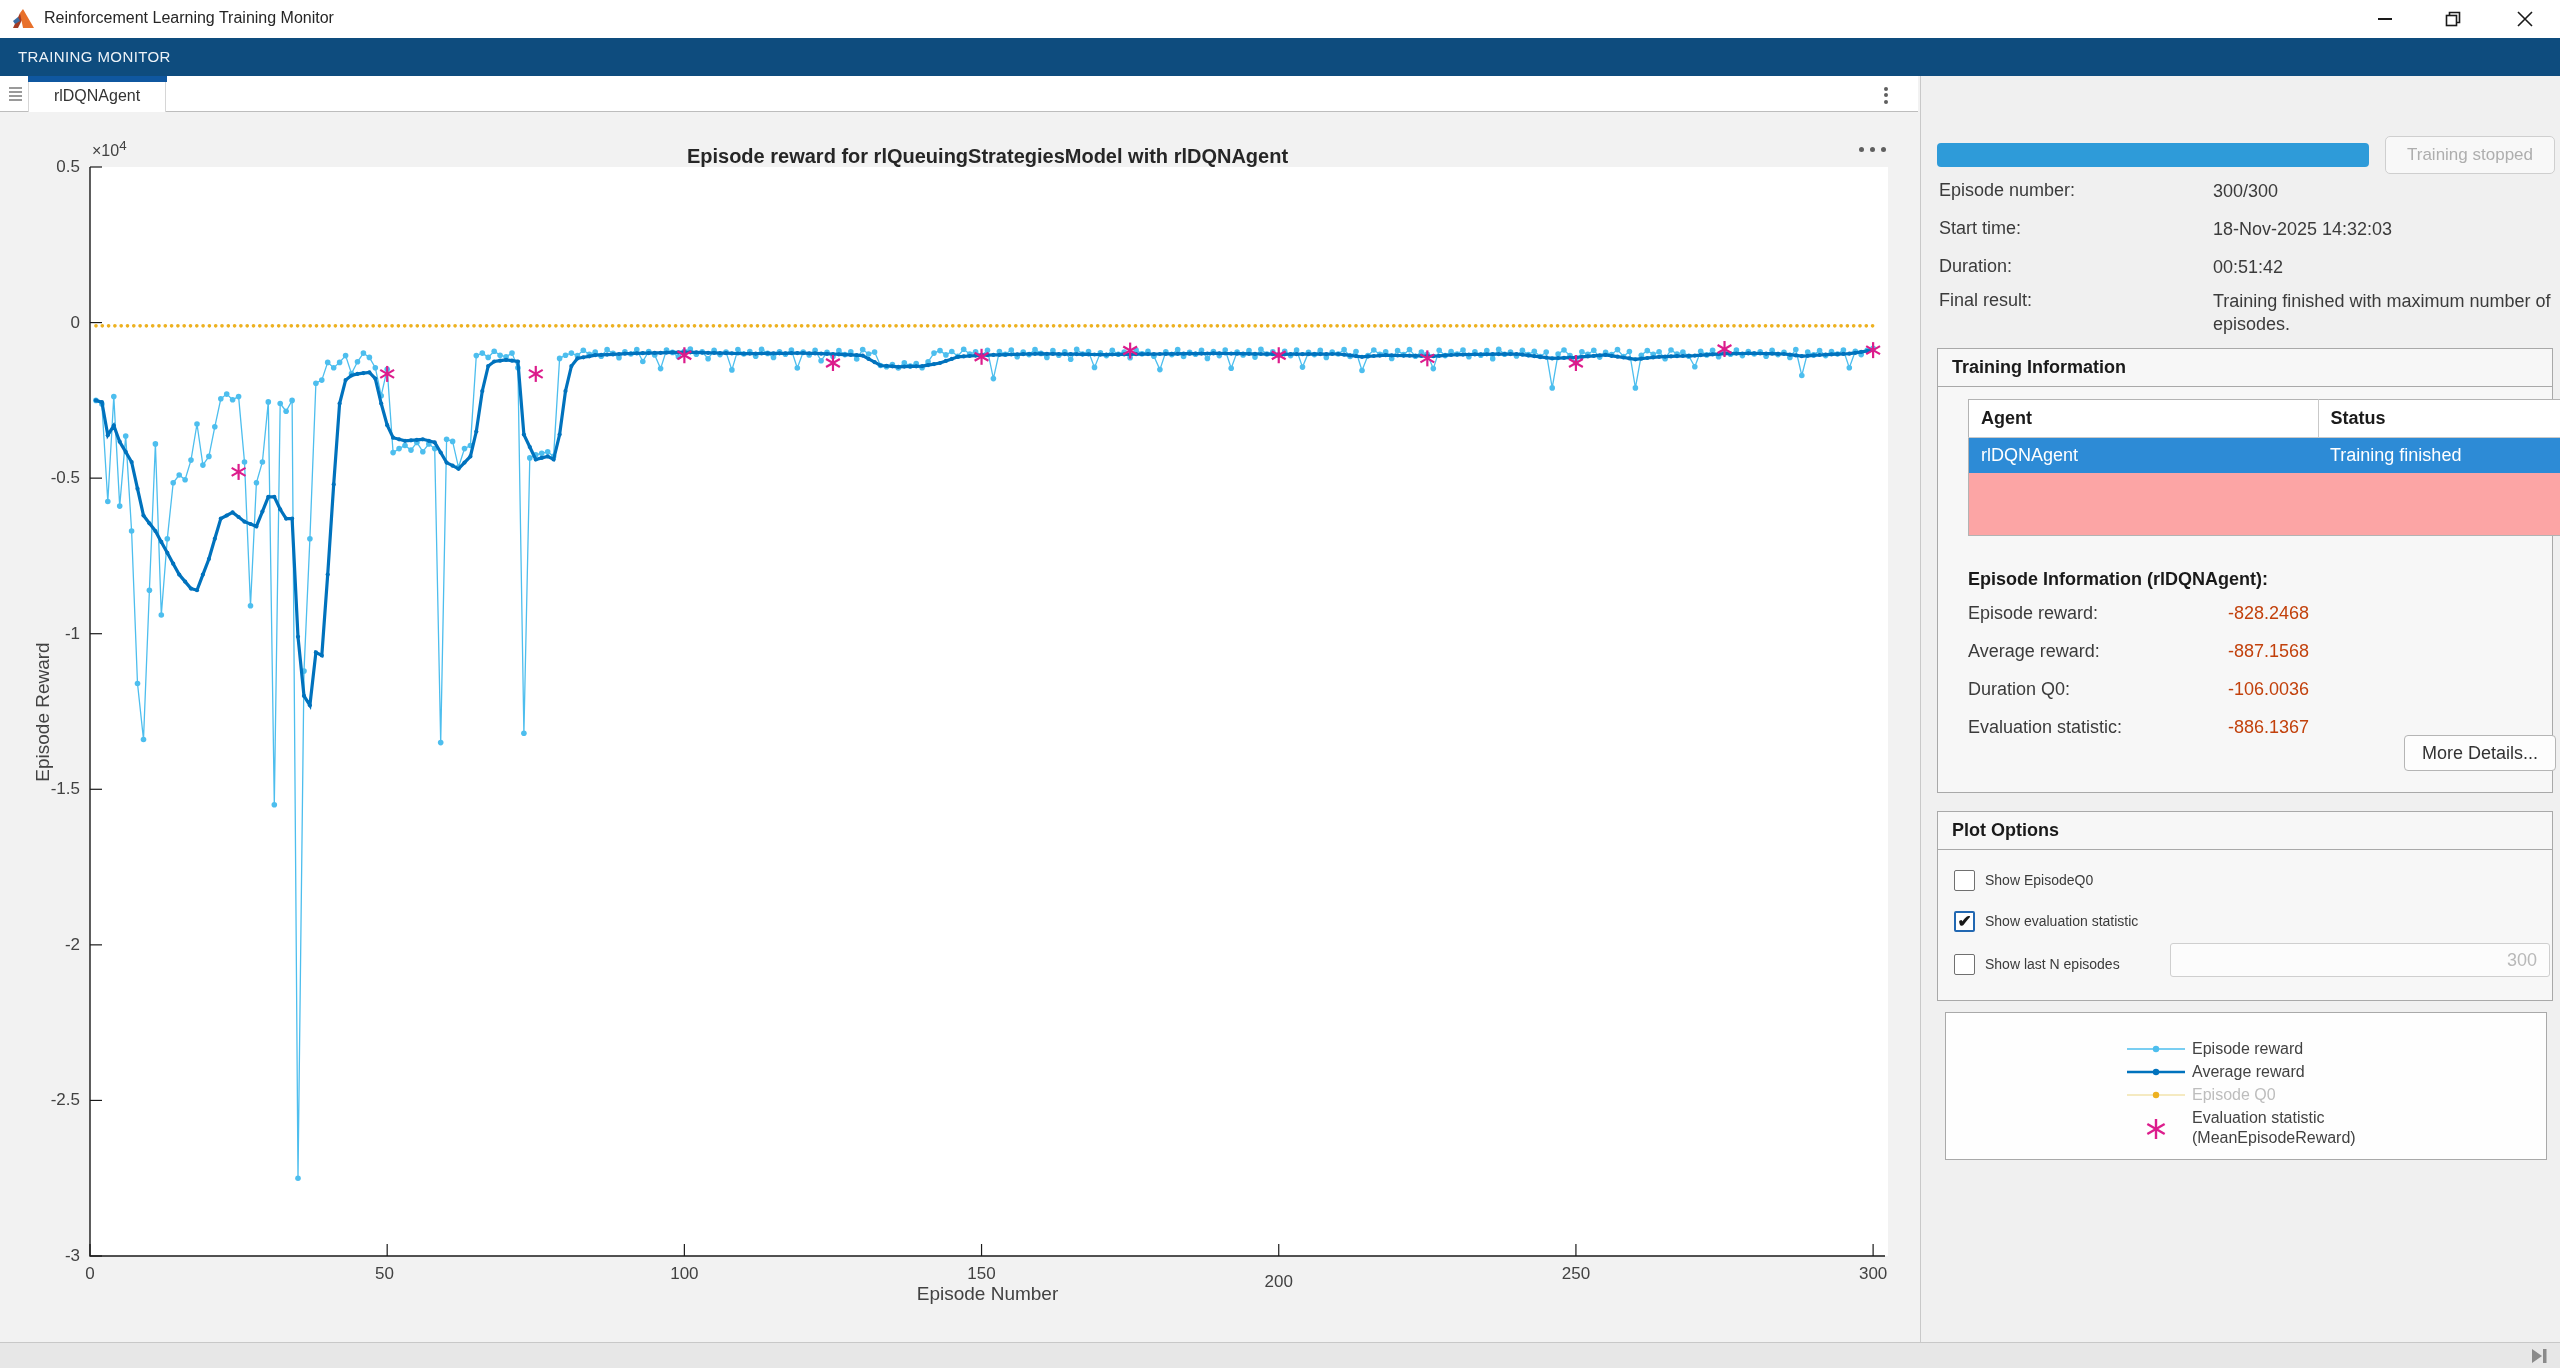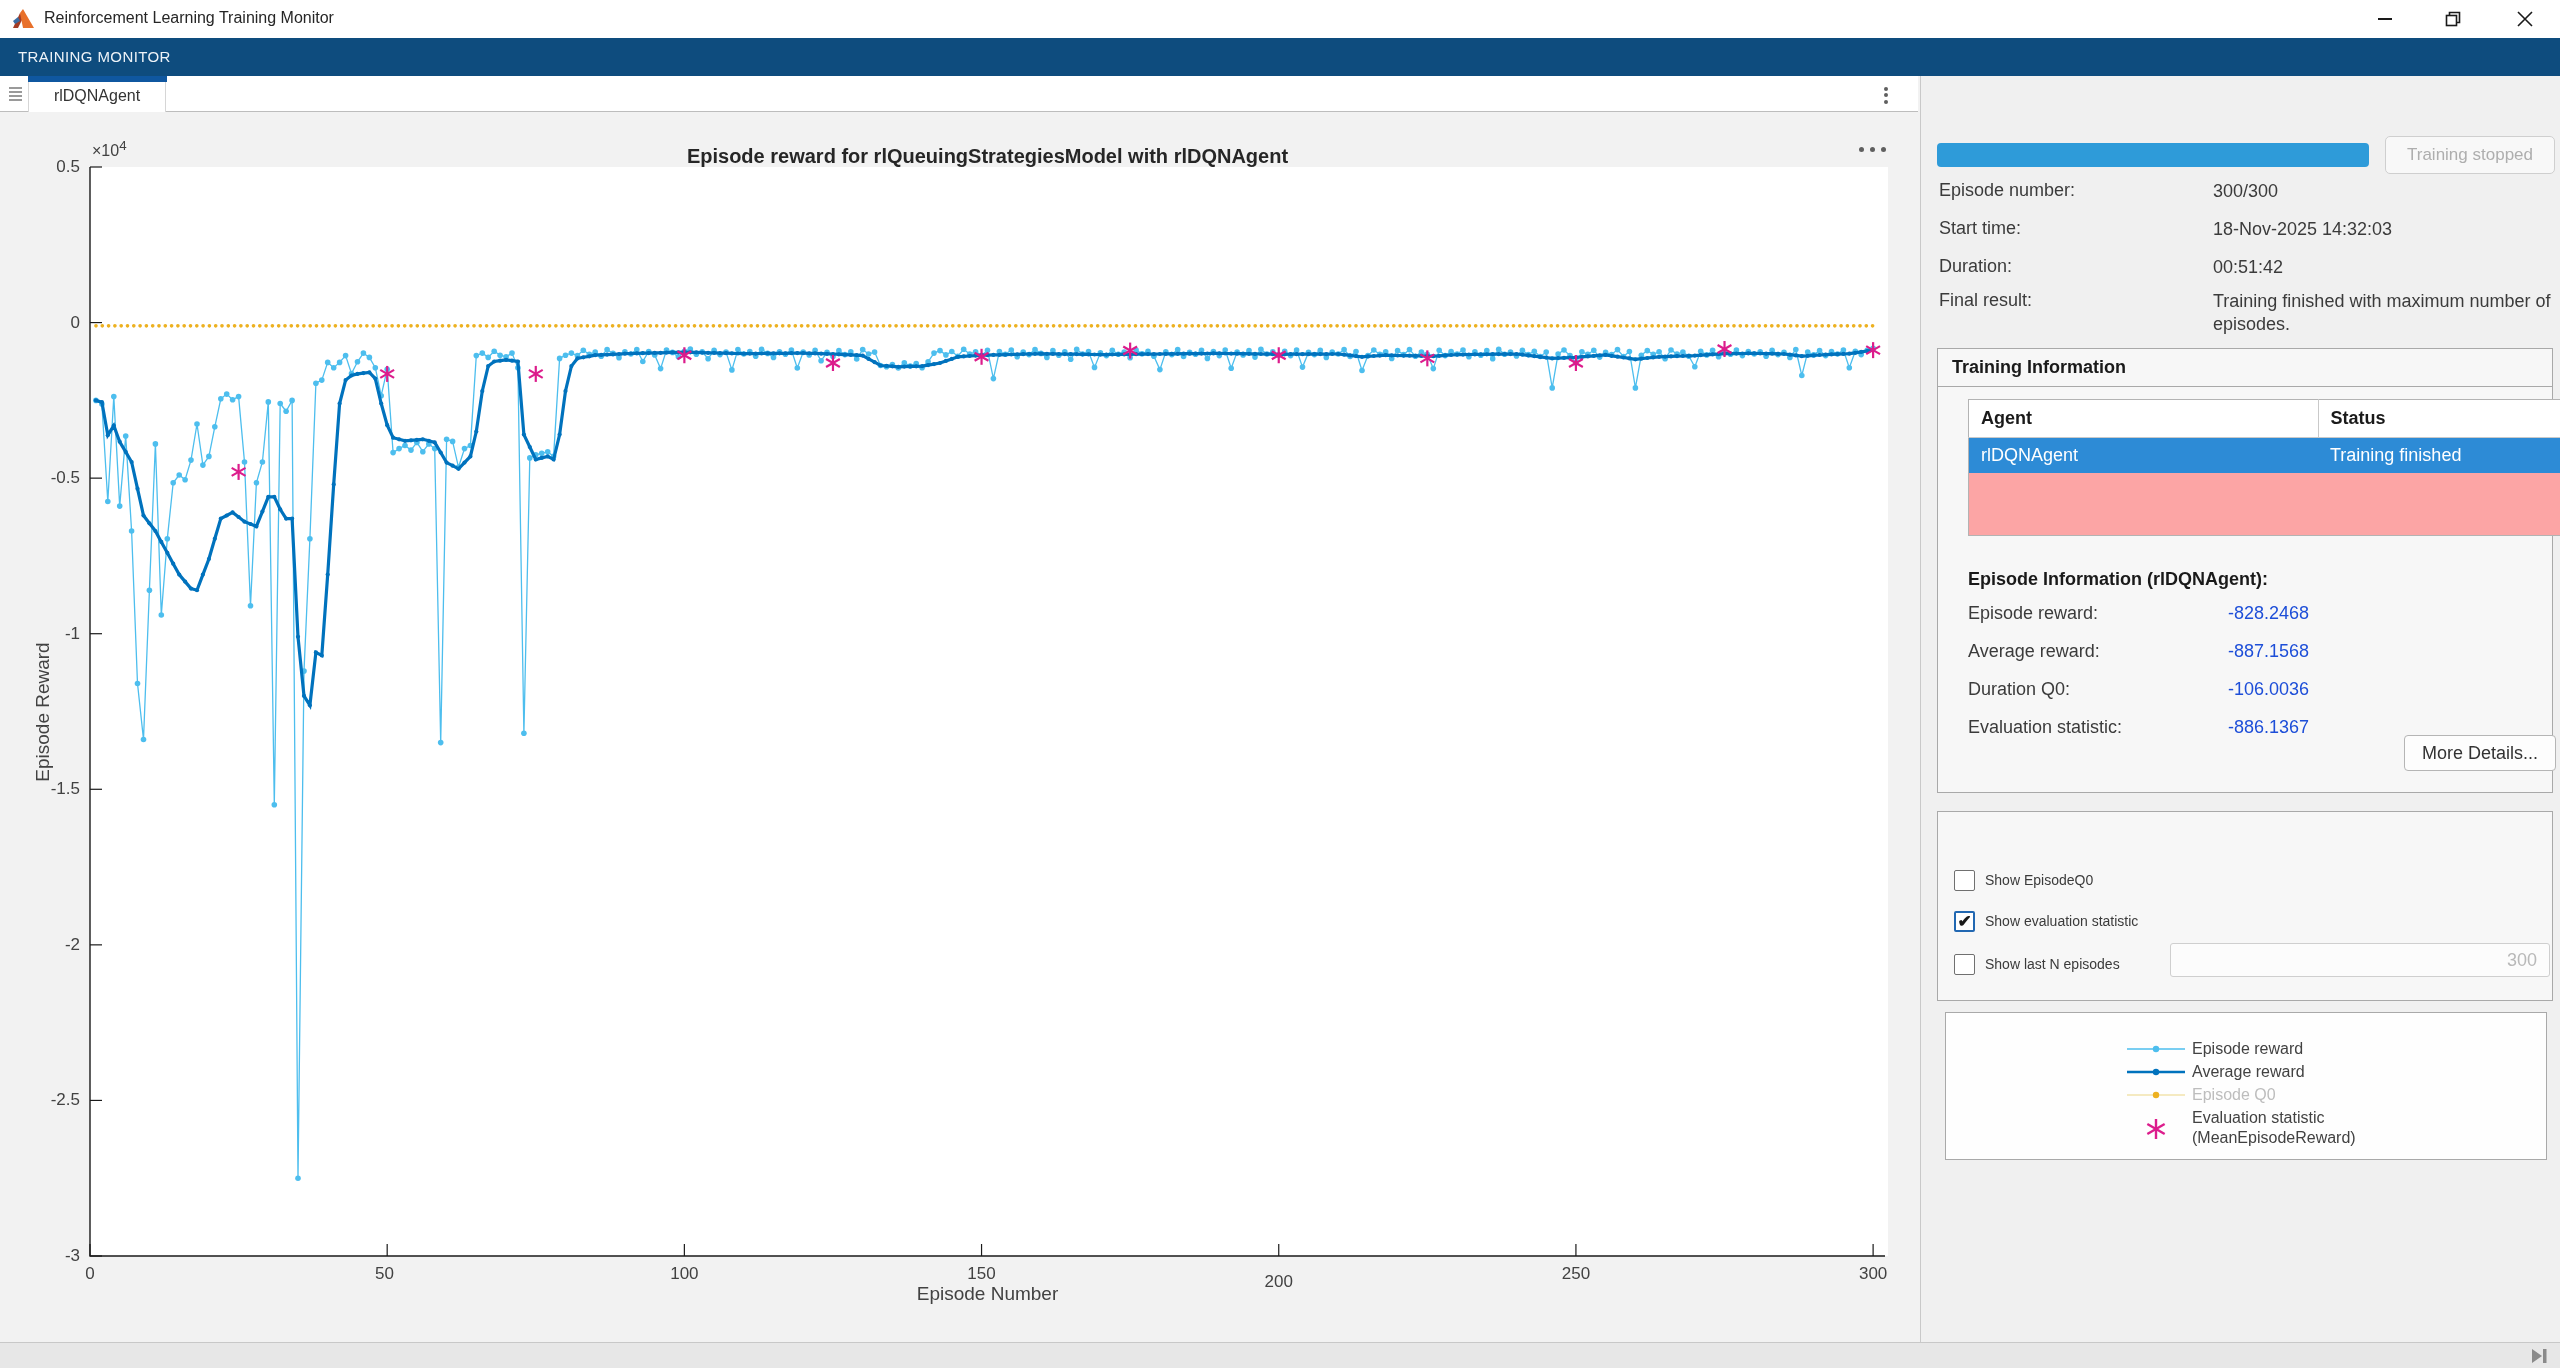--- a/index.html
+++ b/index.html
@@ -45,21 +45,21 @@
   .section-header { height:38px; border-bottom:1px solid #a9a9a9; background:#f7f7f7;
      font-size:18px; font-weight:bold; color:#1a1a1a; display:flex; align-items:center; padding-left:14px; }
   #ti-table { position:absolute; left:30px; top:50px; width:700px; border:1px solid #b3b3b3; background:#fca5a5; border-collapse:collapse; table-layout:fixed; }
   #ti-table th { text-align:left; font-size:18px; color:#1a1a1a; padding:8px 12px; border-bottom:1px solid #c9c9c9; background:#fff; height:38px;}
   #ti-table th:first-child { border-right:1px solid #c9c9c9; }
   #ti-table td { font-size:18px; padding:7px 12px; height:34px; }
   #ti-table tr.selected td { background:#2d8bd6; color:#ffffff; }
   #ti-table td.spacer { height:62px; }
   #ei-heading { position:absolute; left:30px; top:220px; font-size:18px; font-weight:bold; color:#1a1a1a; }
   .ei-label { position:absolute; left:30px; font-size:18px; color:#3b3b3b; }
-  .ei-value { position:absolute; left:290px; font-size:18px; color:#1d4ed8; }
+  .ei-value { position:absolute; left:290px; font-size:18px; color:#c2410c; }
   #more-details-btn { position:absolute; left:466px; top:386px; width:152px; height:36px; background:#fdfdfd;
      border:1px solid #b5b5b5; border-radius:4px; font-size:18px; color:#333;
      display:flex; align-items:center; justify-content:center; }
   .cb-row { position:absolute; left:16px; height:24px; display:flex; align-items:center; }
   .cb-box { width:21px; height:21px; background:#ffffff; border:1.5px solid #707070; border-radius:2px;
      display:flex; align-items:center; justify-content:center; font-size:17px; font-weight:bold; color:#1a1a1a; }
   .cb-box.checked { border:2px solid #2268b2; }
   .cb-label { margin-left:10px; font-size:14px; color:#3b3b3b; }
   #lastn-input { position:absolute; left:232px; top:131px; width:380px; height:34px; background:#fcfcfc;
      border:1px solid #cfcfcf; border-radius:3px; font-size:18px; color:#b9b9b9;
@@ -853,20 +853,21 @@
         <div class="ei-value" style="top: 292px;">-887.1568</div>
         <div class="ei-label" style="top: 330px;">Duration Q0:</div>
         <div class="ei-value" style="top: 330px;">-106.0036</div>
         <div class="ei-label" style="top: 368px;">Evaluation statistic:</div>
         <div class="ei-value" style="top: 368px;">-886.1367</div>
       </div>
     <div id="more-details-btn">More Details...</div>
   </div>
 
   <div class="section-box" style="top:735px;height:190px">
+    <div class="section-header">Plot Options</div>
     <div id="cb-container">
         <div class="cb-row" style="top: 56px;">
           <div class="cb-box"></div>
           <span class="cb-label">Show EpisodeQ0</span>
         </div>
         <div class="cb-row" style="top: 97px;">
           <div class="cb-box checked">✔</div>
           <span class="cb-label">Show evaluation statistic</span>
         </div>
         <div class="cb-row" style="top: 140px;">

